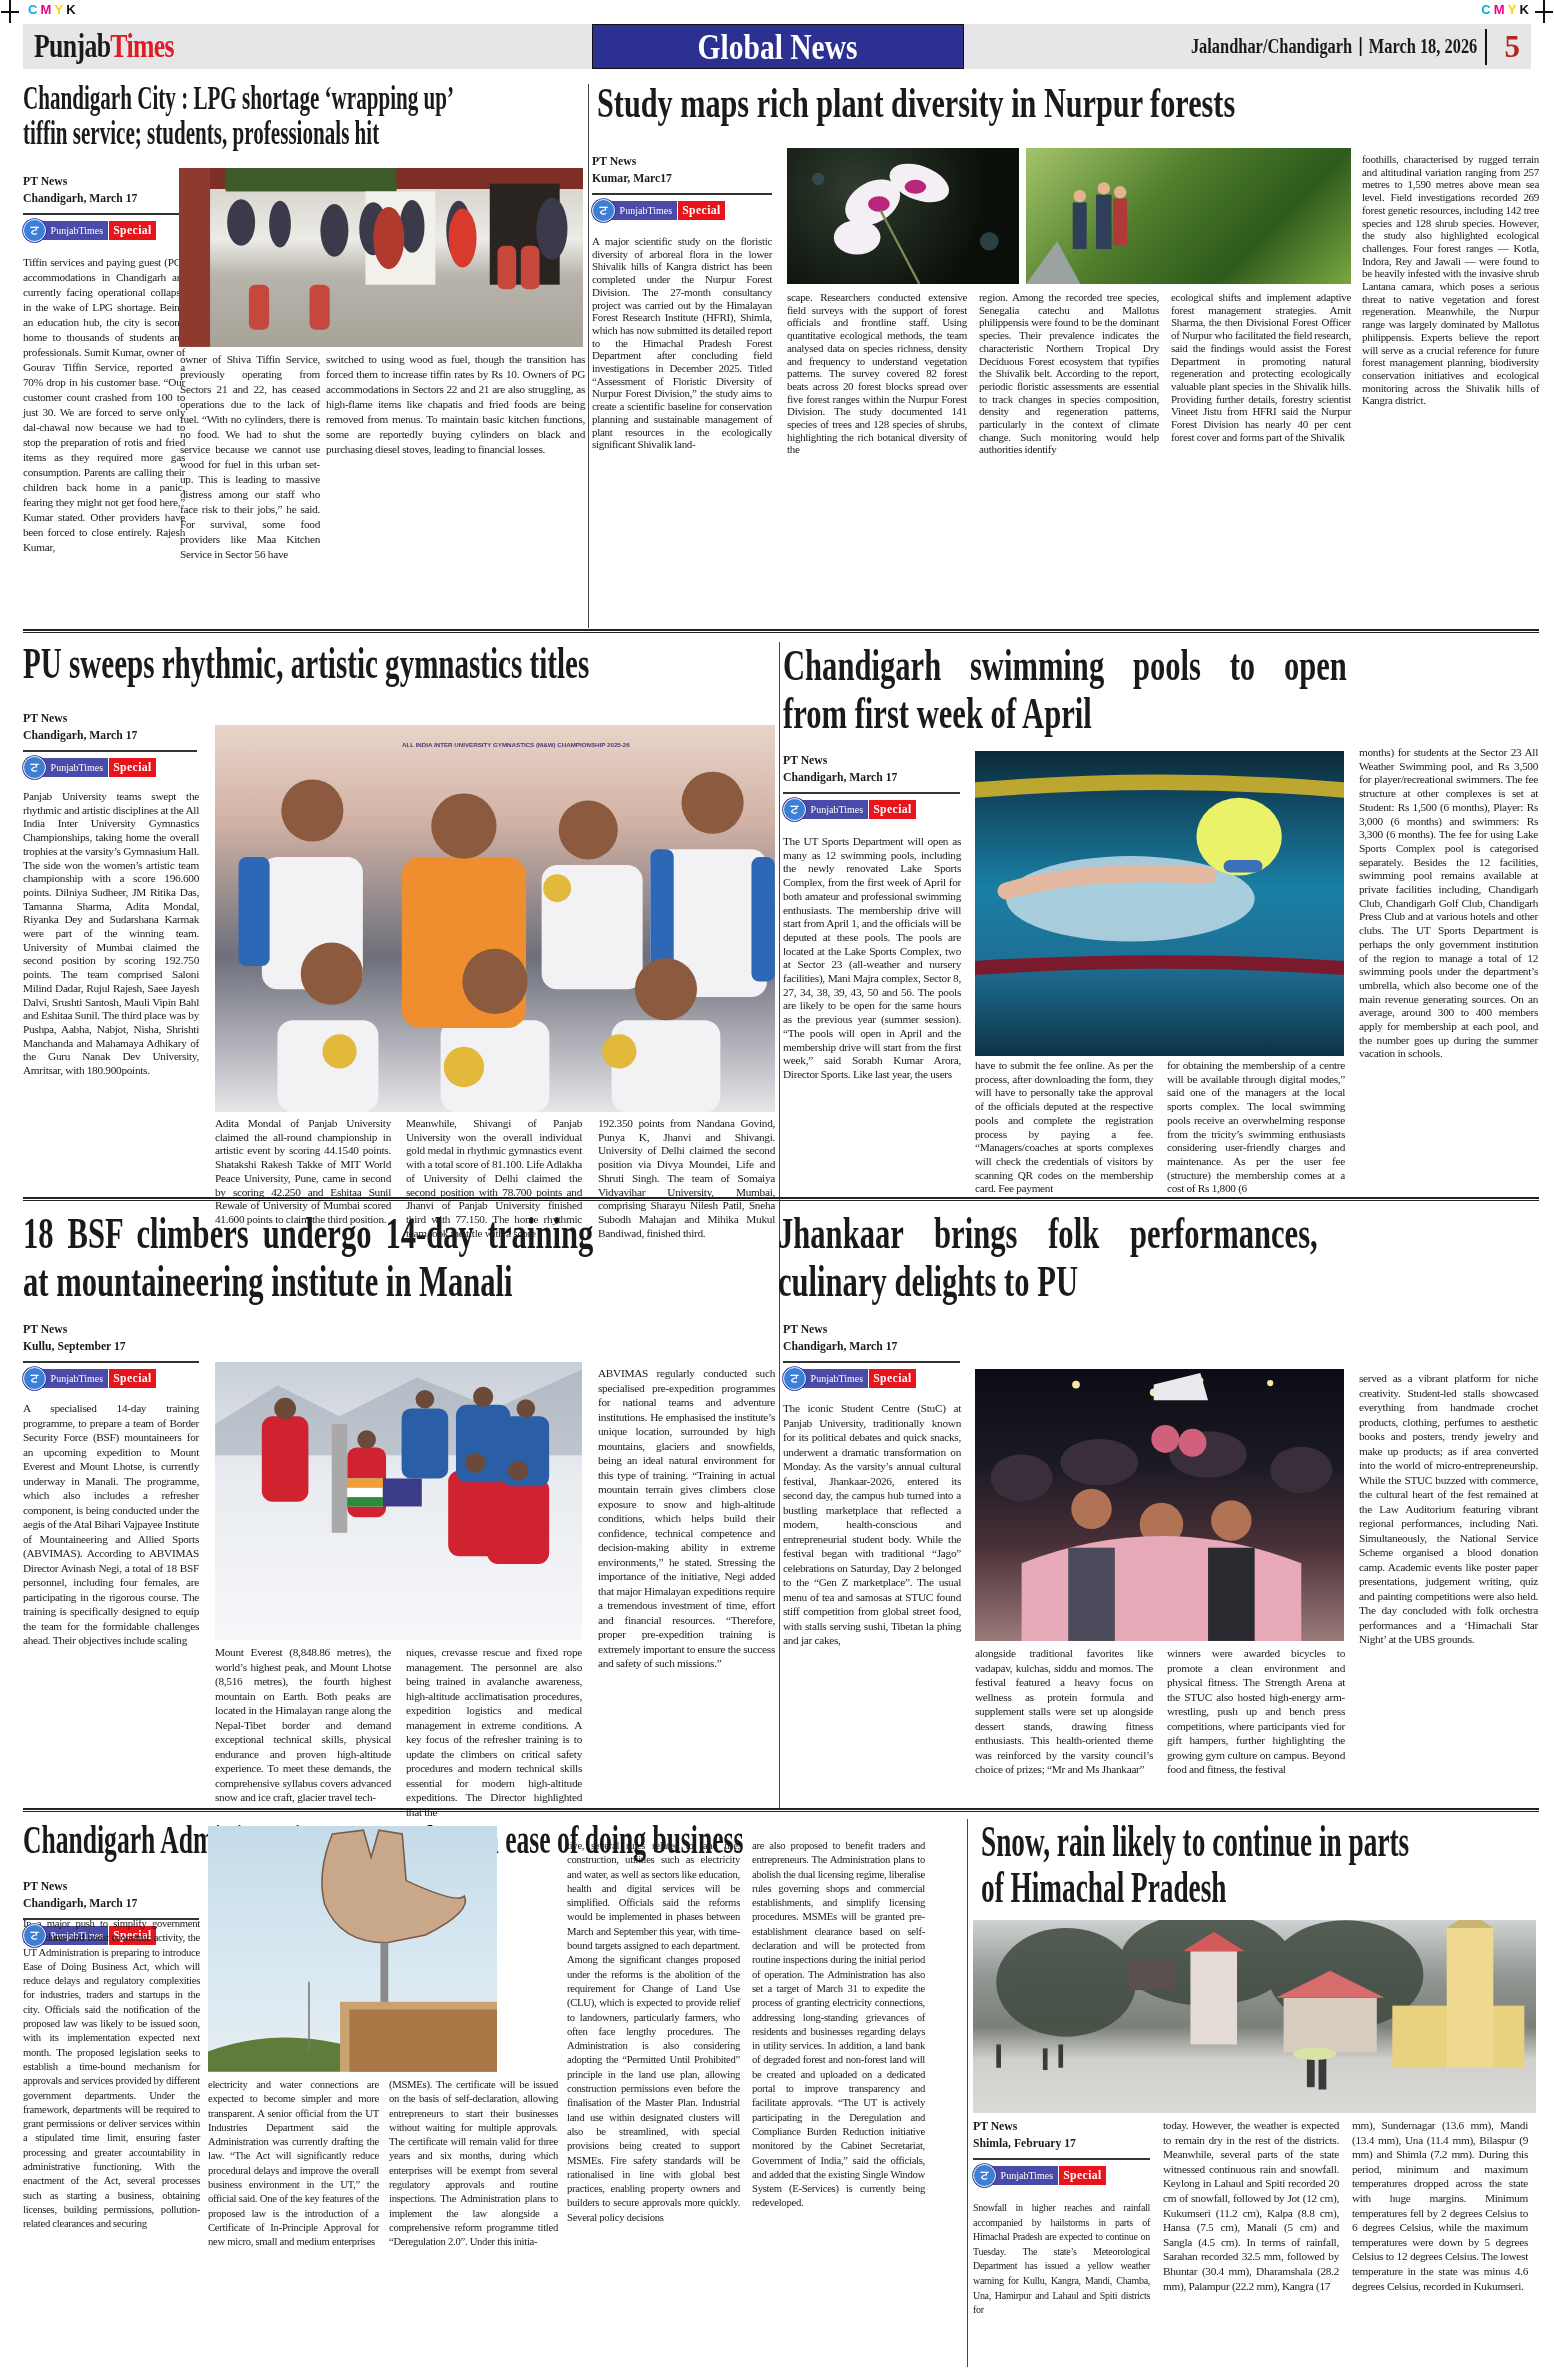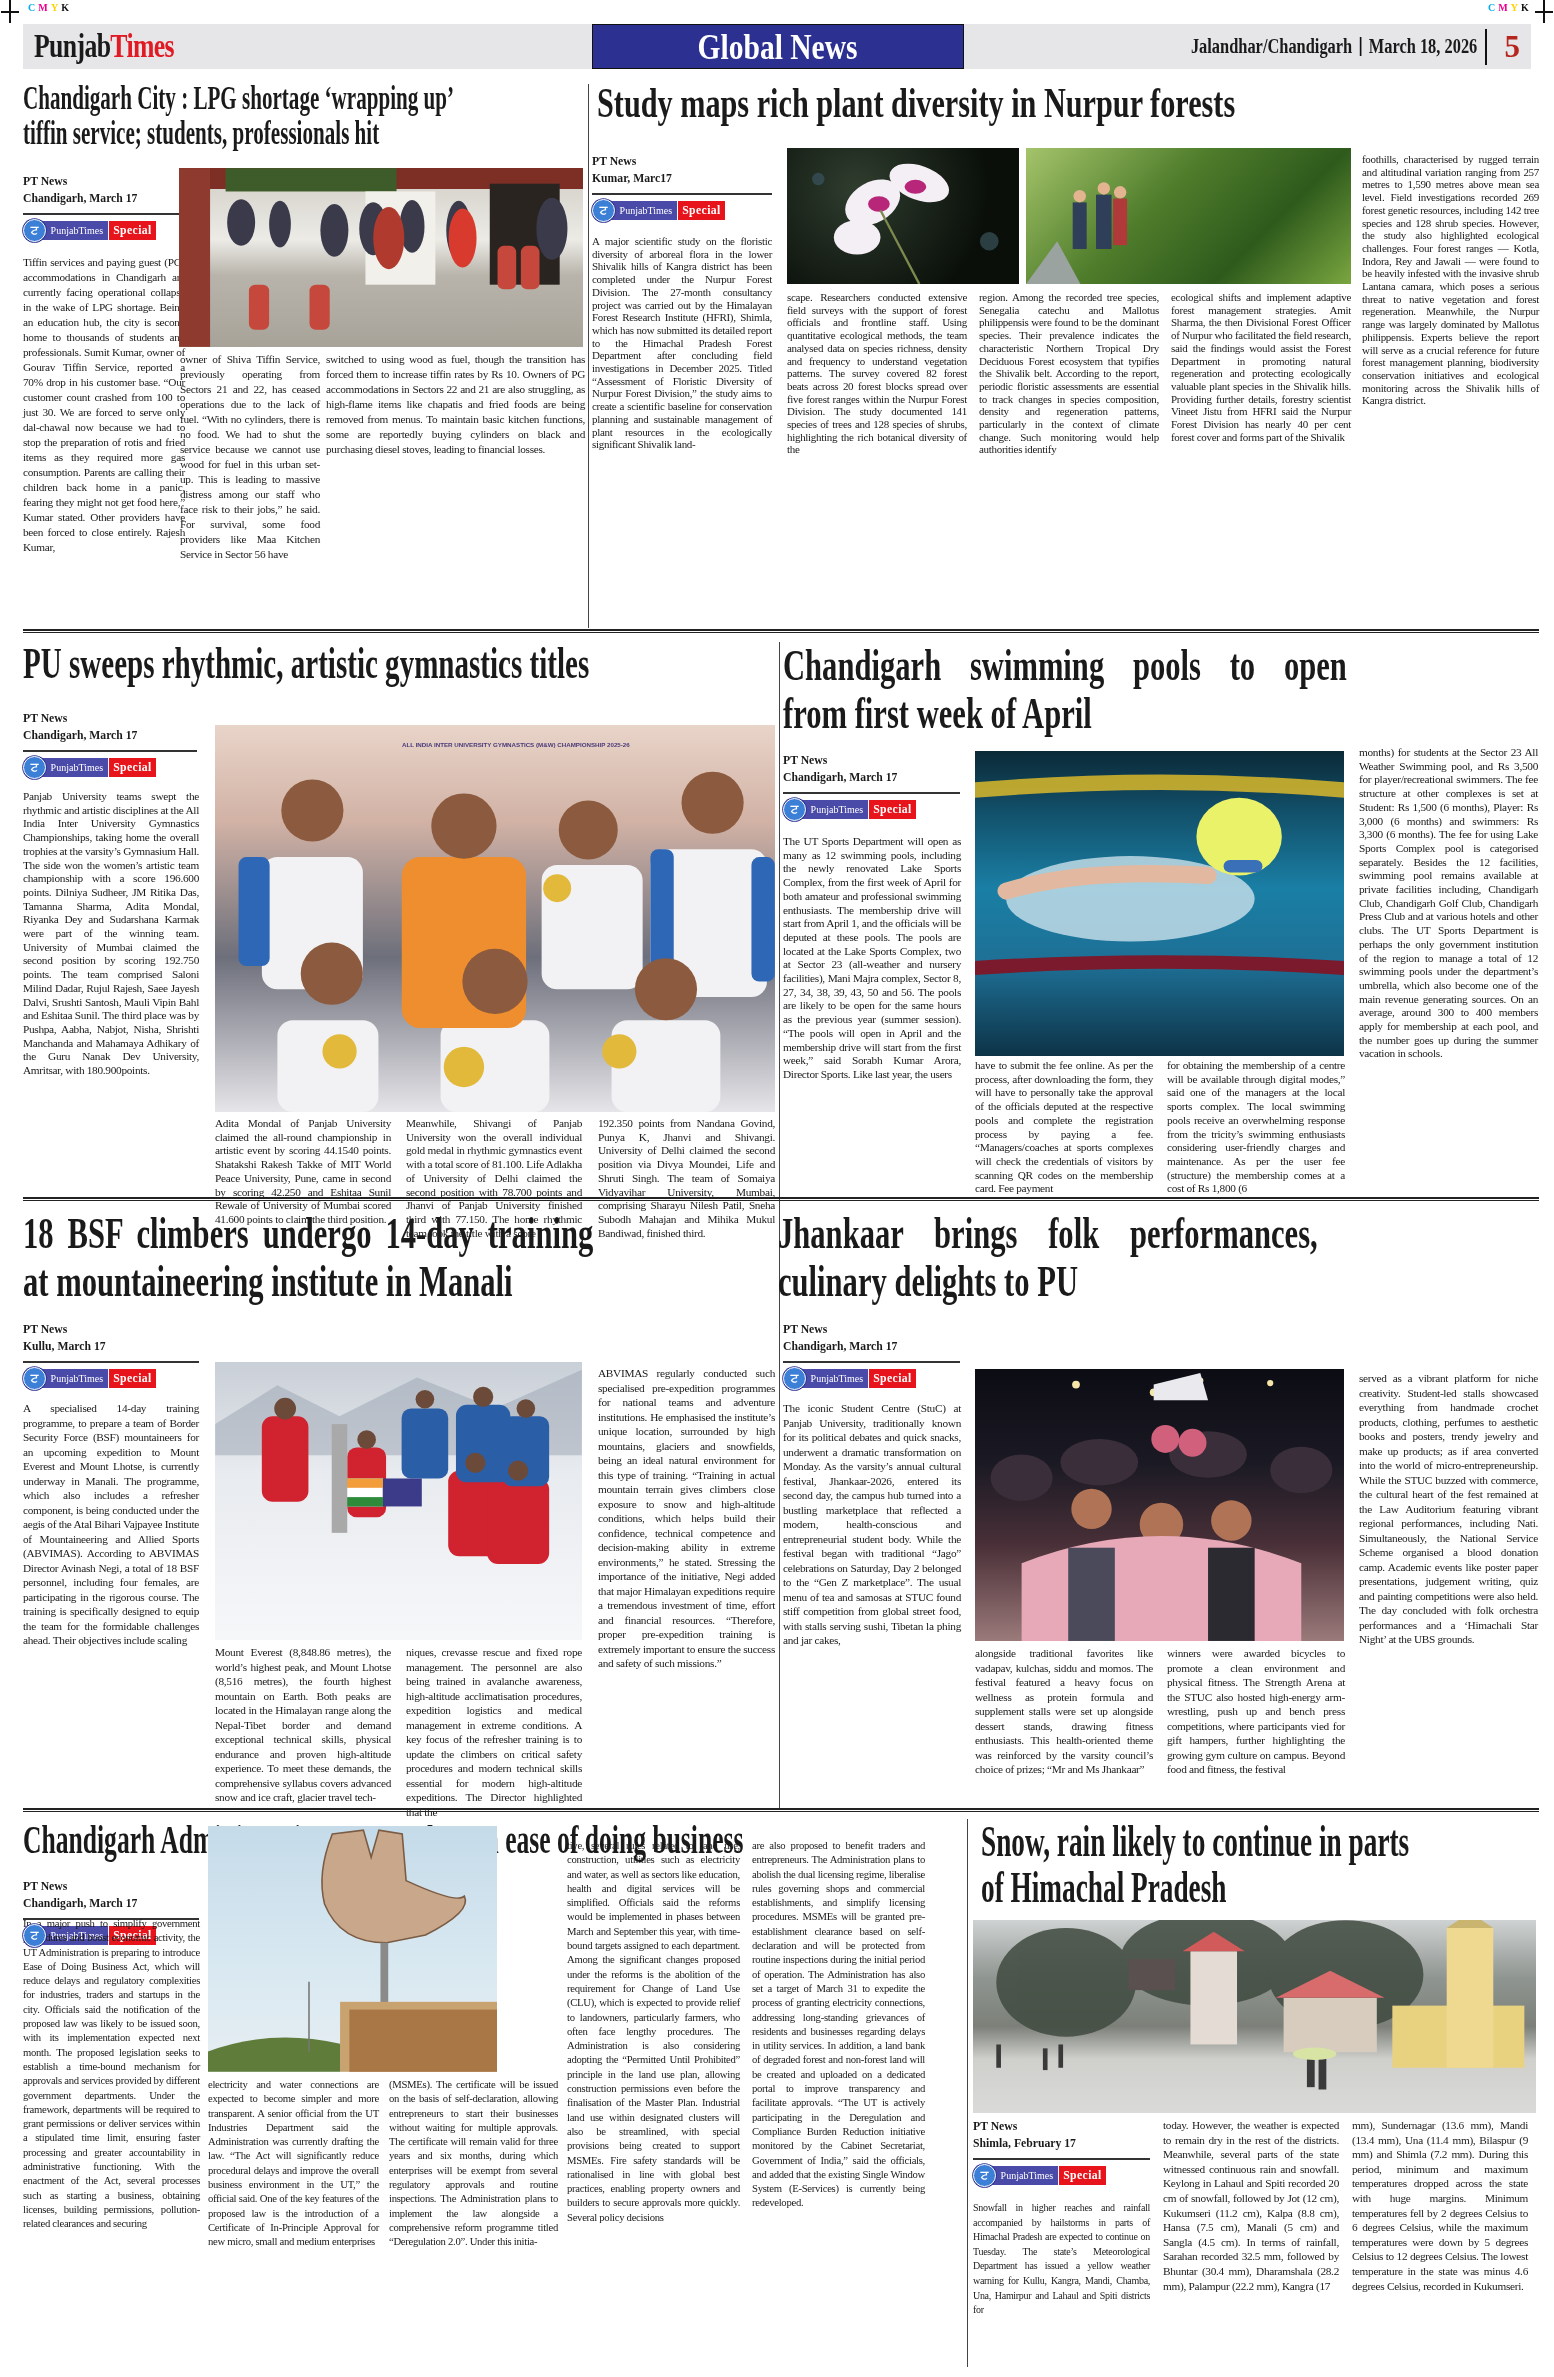--- a/index.html
+++ b/index.html
@@ -1,17 +1,17 @@
 <!DOCTYPE html>
 <html style="font-size:12.4px"><head>
 <meta charset="utf-8">
 <style>
   *{box-sizing:border-box;margin:0;padding:0}
   body{width:1554px;height:2377px;background:#fff;font-family:"Liberation Serif","DejaVu Serif",serif;color:#1a1a1a;position:relative;overflow:hidden}
-  .cmyk{position:absolute;top:1.6px;font-family:Liberation Serif, serif;font-size:10px;font-weight:bold;letter-spacing:3.1px}
+  .cmyk{position:absolute;top:1.6px;font-family:Liberation Sans, sans-serif;font-size:13px;font-weight:bold;letter-spacing:3.1px}
   .cmyk .c{color:#00aeef}.cmyk .m{color:#ec008c}.cmyk .y{color:#ffd200}.cmyk .k{color:#111}
   .crop{position:absolute;top:0;width:1.6px;height:23px;background:#111}
   .crop-h{position:absolute;top:11px;width:18.7px;height:1.6px;background:#111}
   .masthead{position:absolute;left:23px;top:24px;width:1508px;height:45px;background:#e6e6e8;display:flex;align-items:center}
   .brand{font-family:"Liberation Serif",serif;font-weight:bold;font-size:33px;margin-left:11px;transform:scaleX(.78);transform-origin:left center;letter-spacing:-0.8px}
   .brand .t{color:#e01b24}
   .section-box{position:absolute;left:569px;top:0;width:372px;height:45px;background:#2b3091;border:1.6px solid #111;display:flex;align-items:center;justify-content:center}
   .section-box span{color:#fff;font-weight:bold;font-size:36px;transform:scaleX(.82);display:inline-block}
   .dateline{position:absolute;right:54px;top:0;height:45px;display:flex;align-items:center;font-weight:bold;font-size:20px;transform:scaleX(.82);transform-origin:right center}
   .dateline .sep{display:inline-block;width:1.6px;height:18.7px;background:#111;margin:0 9.3px}
@@ -245,21 +245,21 @@
 
 <div class="hrule" style="left:23px;top:1197px;width:1516px"></div>
 
 <article class="article" style="left:23px;top:1209px;width:754px">
   <h1 class="headline" style="font-size:45px;line-height:1.07;transform:scaleX(.68)">
     <span style="word-spacing:9.3px">18 BSF climbers undergo 14-day training</span><br><span>at mountaineering institute in Manali</span>
   </h1>
 </article>
 <div class="article" style="left:23px;top:1321px;width:176px">
   <div class="byline">PT News</div>
-  <div class="byline">Kullu, March 17</div>
+  <div class="byline">Kullu, September 17</div>
   <div class="byline-rule"></div>
   <div class="badge">
     <span class="logo">ਟ</span>
     <span class="pt">PunjabTimes</span>
     <span class="sp">Special</span>
   </div>
 </div>
 <div class="col" style="left:23px;top:1401px;width:176px;font-size:11.3px;line-height:14.5px">A specialised 14-day training programme, to prepare a team of Border Security Force (BSF) mountaineers for an upcoming expedition to Mount Everest and Mount Lhotse, is currently underway in Manali. The programme, which also includes a refresher component, is being conducted under the aegis of the Atal Bihari Vajpayee Institute of Mountaineering and Allied Sports (ABVIMAS). According to ABVIMAS Director Avinash Negi, a total of 18 BSF personnel, including four females, are participating in the rigorous course. The training is specifically designed to equip the team for the formidable challenges ahead. Their objectives include scaling</div>
 <div class="photo" style="left:215px;top:1362px;width:367px;height:278px;background:linear-gradient(180deg,#c9cfd7 0,#e8ebef 40%,#f6f7f9 100%)">
   <svg width="367" height="278" viewBox="0 0 472 358">

